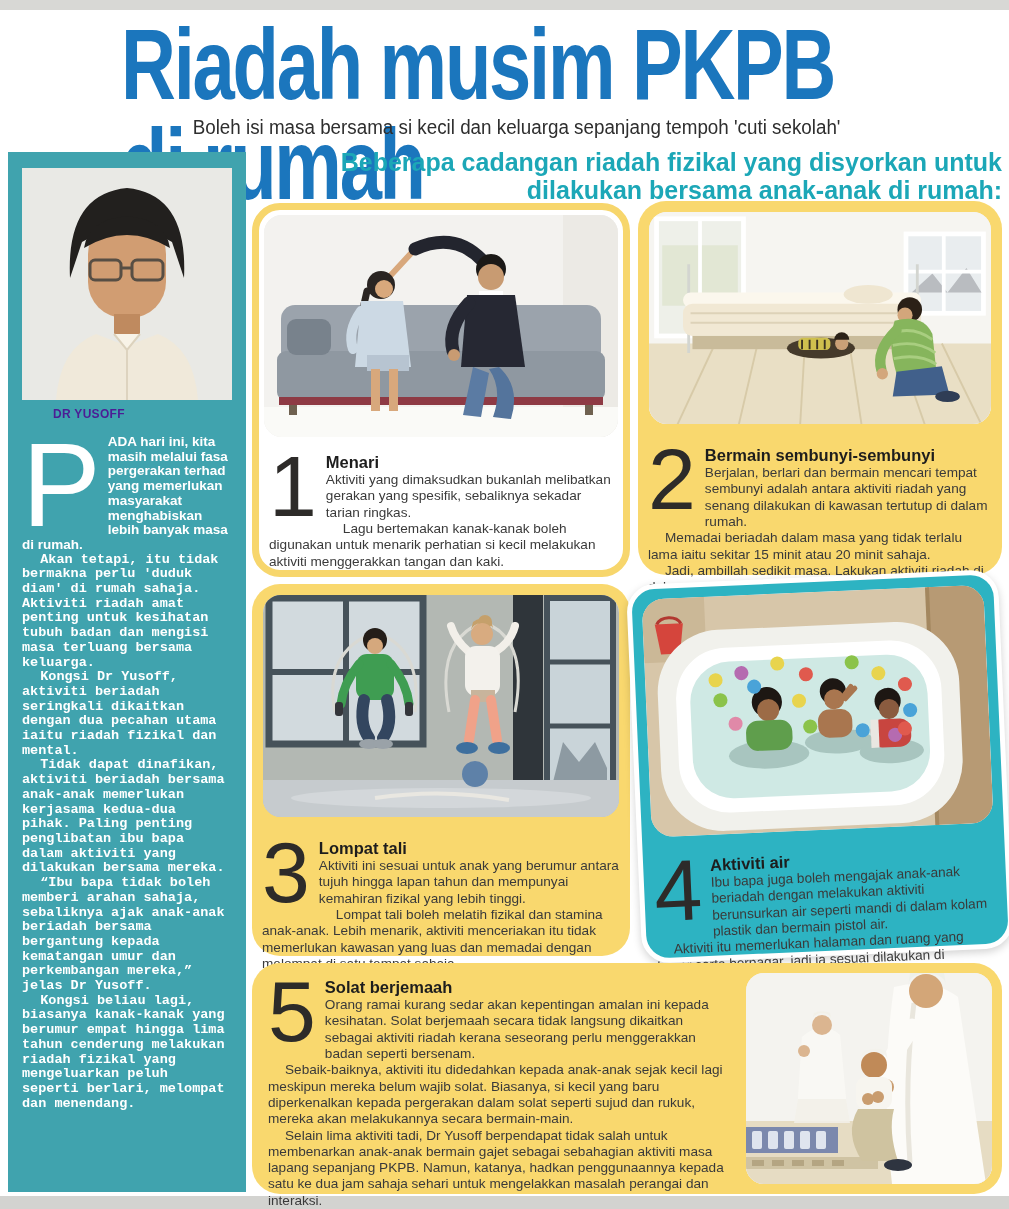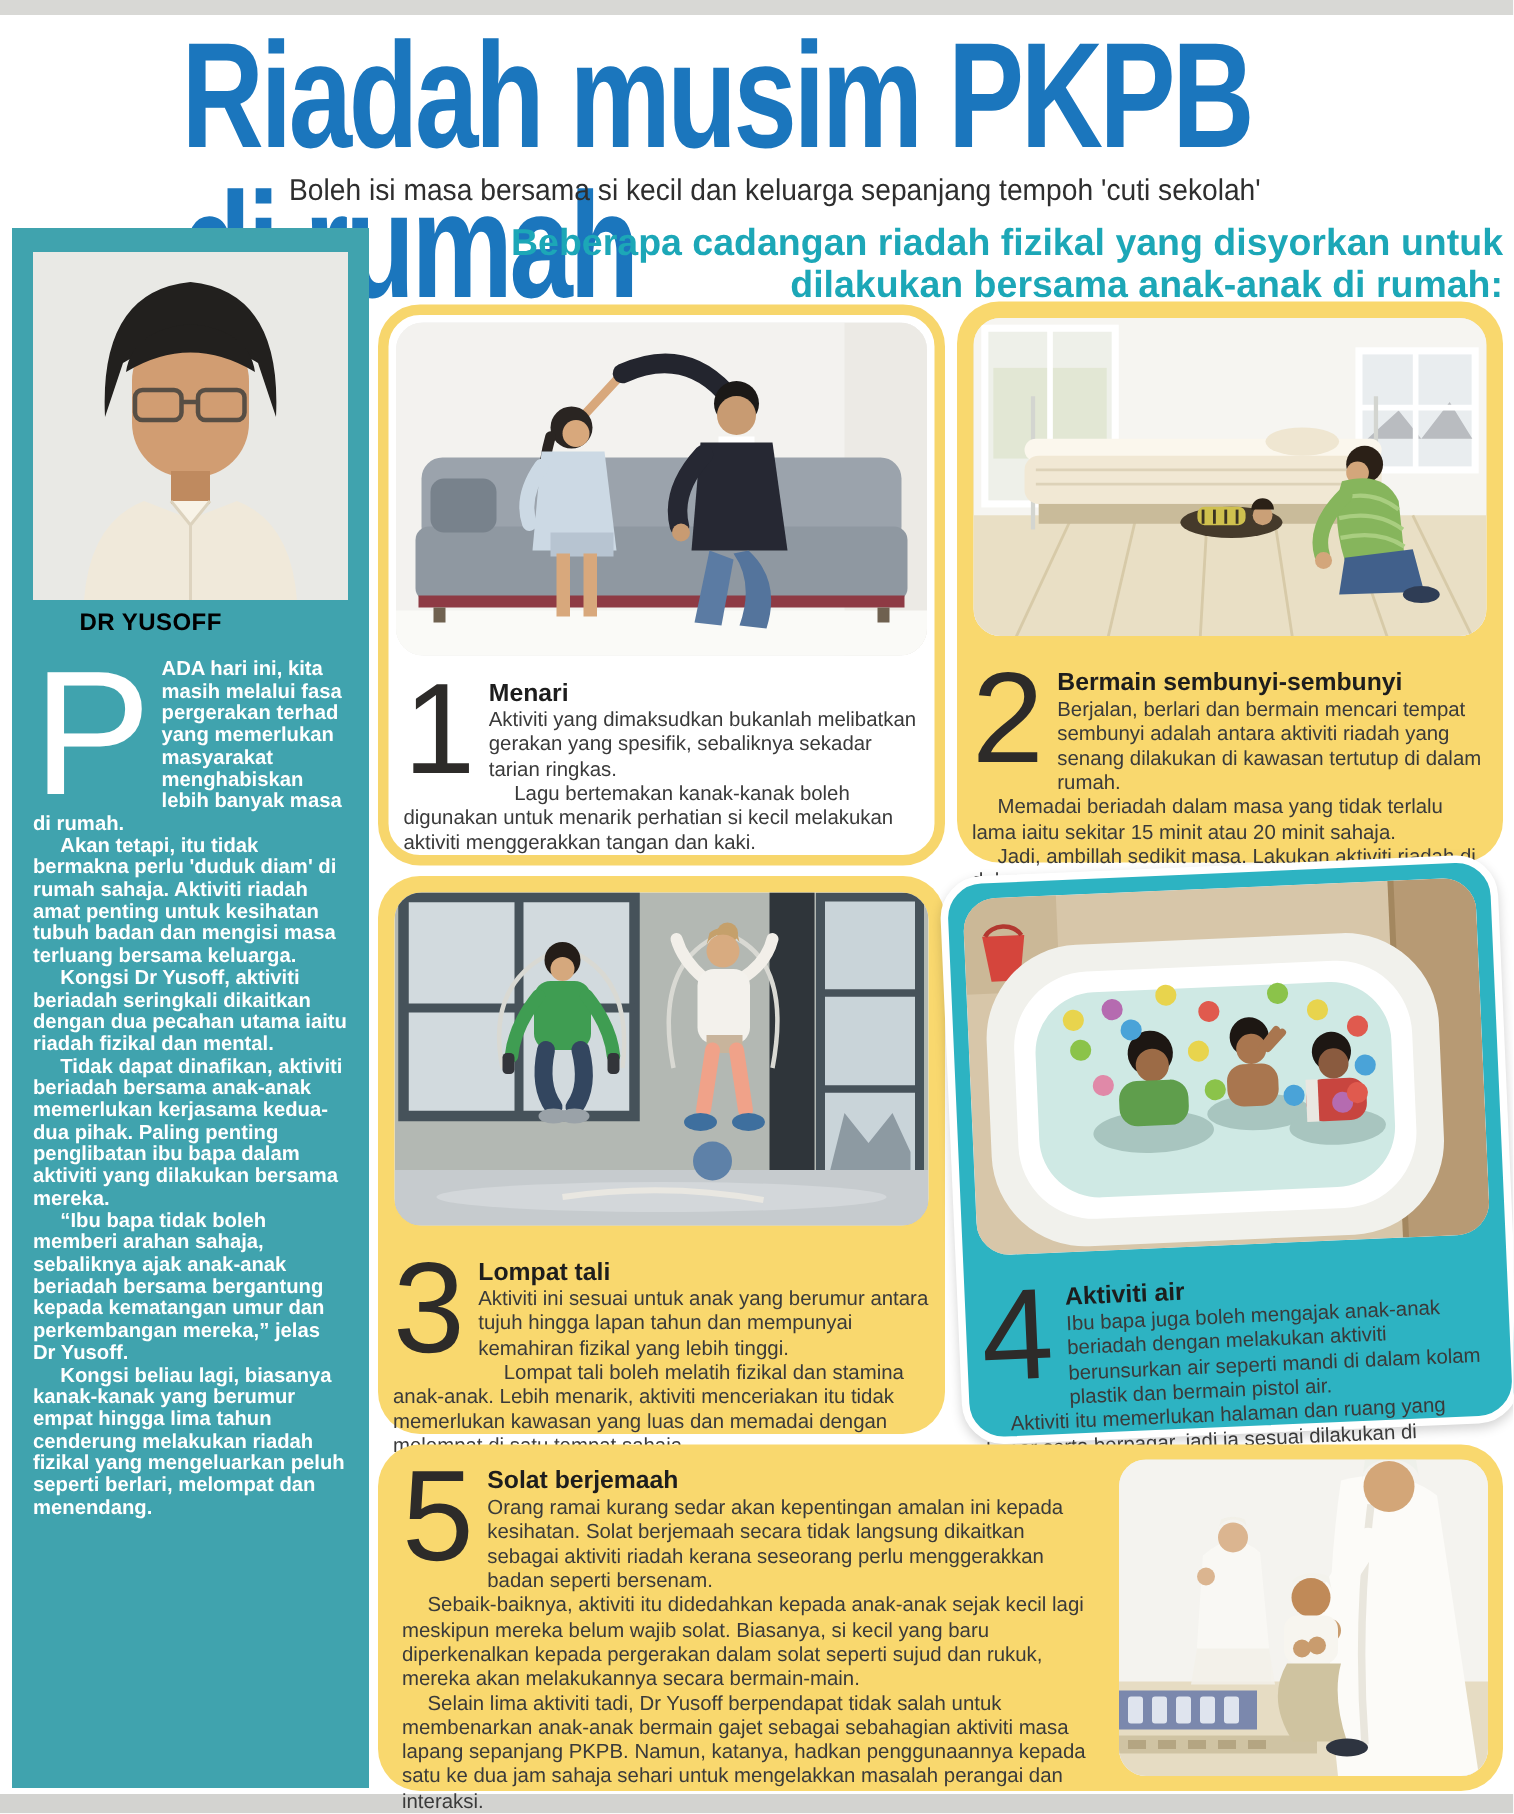--- a/index.html
+++ b/index.html
@@ -14,24 +14,24 @@
   .title-inner{display:inline-block;font-size:100px;font-weight:700;color:#1b76bd;
                transform:scaleX(0.76);transform-origin:center;letter-spacing:-3px;line-height:1.0;}
   .subtitle-wrap{position:absolute;top:116px;left:0;width:100%;text-align:center;margin-left:12px;}
   .subtitle-inner{display:inline-block;font-size:20px;color:#2e2e2e;transform:scaleX(0.94);}
 
   
   .sidebar{position:absolute;left:8px;top:152px;width:238px;height:1040px;background:#40a3ae;
            box-sizing:border-box;overflow:hidden;}
   .photo-box{margin:16px 14px 0 14px;height:232px;background:#ecebe8;overflow:hidden;}
   .photo-box svg{display:block;width:100%;height:100%;}
-  .photo-caption{margin:7px 14px 0 14px;color:#000000;font-size:16px;font-weight:700;letter-spacing:.3px;padding-left:31px;}
+  .photo-caption{margin:7px 14px 0 14px;color:#4c1d95;font-size:12px;font-weight:700;letter-spacing:.3px;padding-left:31px;}
   .sidebar-text{margin:14px 14px 0 14px;color:#ffffff;font-size:13.5px;line-height:1.09;font-weight:700;}
   .sidebar-text p{margin:0;}
-  .sidebar-text p + p{text-indent:1.35em;}
+  .sidebar-text p + p{text-indent:1.35em;font-family:Liberation Mono, monospace;}
   .dropcap{float:left;font-size:118px;line-height:0.82;font-weight:400;margin:2px 7px 0 0;color:#ffffff;}
 
   
   .intro{position:absolute;left:252px;top:148px;width:750px;text-align:right;
          color:#1ca7b7;font-size:25px;font-weight:700;line-height:1.12;}
 
   
   .card{position:absolute;box-sizing:border-box;border-radius:28px;}
   .card .img-frame{border-radius:18px;overflow:hidden;background:#eee;}
   .card .img-frame svg{display:block;width:100%;height:100%;}

